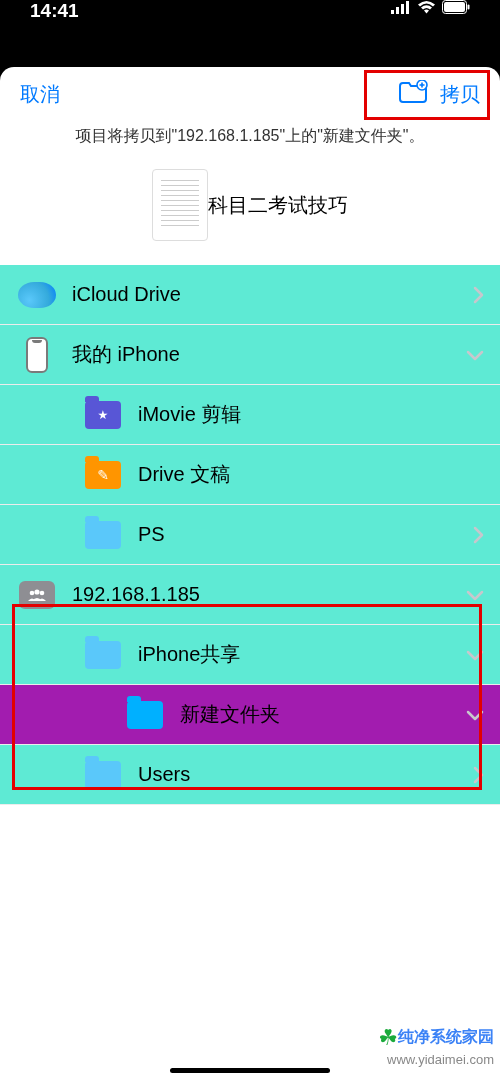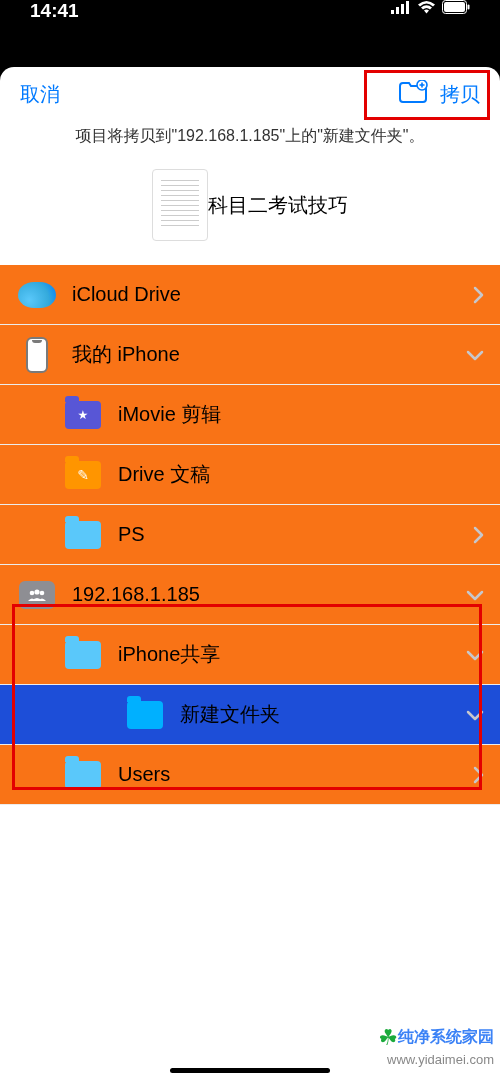--- a/index.html
+++ b/index.html
@@ -56,25 +56,25 @@
       position: relative; overflow: hidden;
     }
     .doc-thumb::before {
       content: ""; position: absolute; left: 8px; right: 8px; top: 10px; height: 50px;
       background: repeating-linear-gradient(to bottom, #ccc 0, #ccc 1px, transparent 1px, transparent 5px);
     }
     .doc-title { font-size: 20px; color: #000; }
     .list { flex: 1; }
     .row {
       display: flex; align-items: center; height: 60px; padding: 0 16px 0 18px;
-      border-bottom: 1px solid #ececec; background: #f97316; position: relative;
-    }
-    .row.indent1 { padding-left: 64px; }
+      border-bottom: 1px solid #ececec; background: #5eead4; position: relative;
+    }
+    .row.indent1 { padding-left: 84px; }
     .row.indent2 { padding-left: 126px; }
-    .row.selected { background: #1d4ed8; }
+    .row.selected { background: #a21caf; }
     .row-icon { width: 38px; height: 38px; margin-right: 16px; display: flex; align-items: center; justify-content: center; flex-shrink: 0; }
     .row-label { flex: 1; font-size: 20px; color: #000; }
     .row-chev { color: #c7c7cc; display: flex; }
     .folder { width: 36px; height: 28px; background: #5ac8fa; border-radius: 4px; position: relative; }
     .folder::before { content: ""; position: absolute; top: -5px; left: 0; width: 14px; height: 6px; background: #5ac8fa; border-radius: 3px 3px 0 0; }
     .folder.purple { background: #5856d6; }
     .folder.purple::before { background: #5856d6; }
     .folder.orange { background: #ff9500; }
     .folder.orange::before { background: #ff9500; }
     .folder.bright { background: #00b0ff; }

